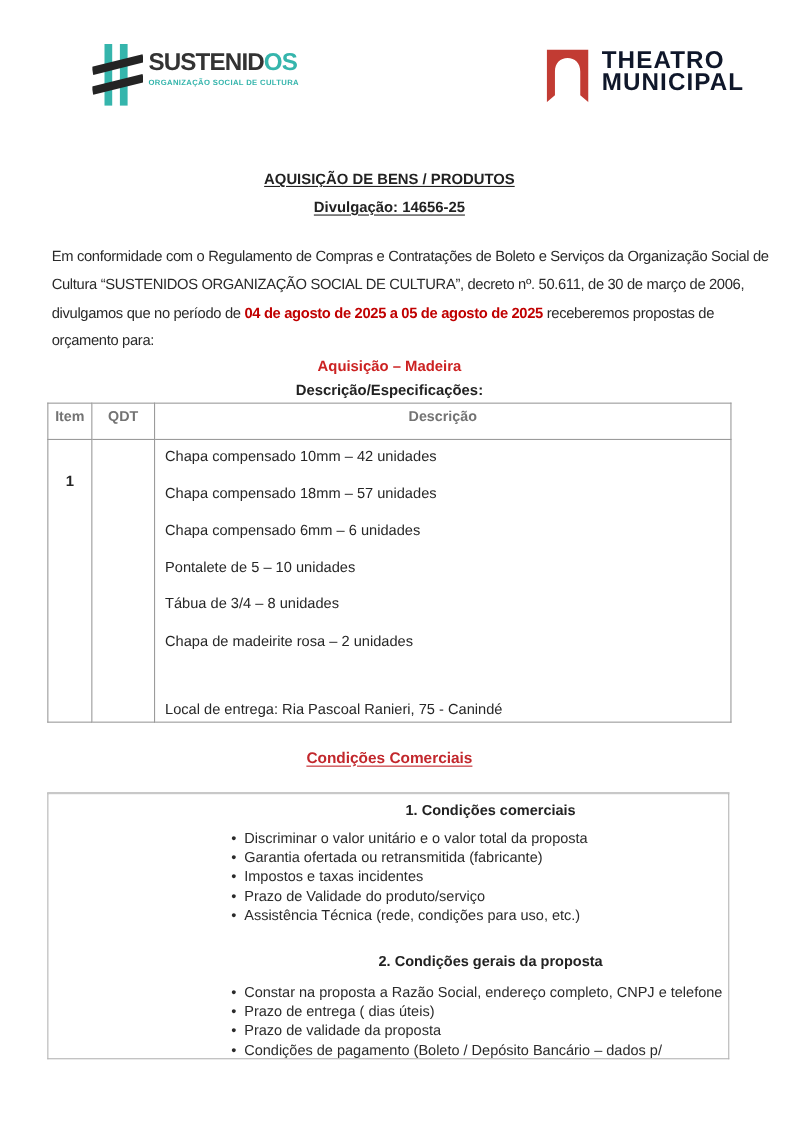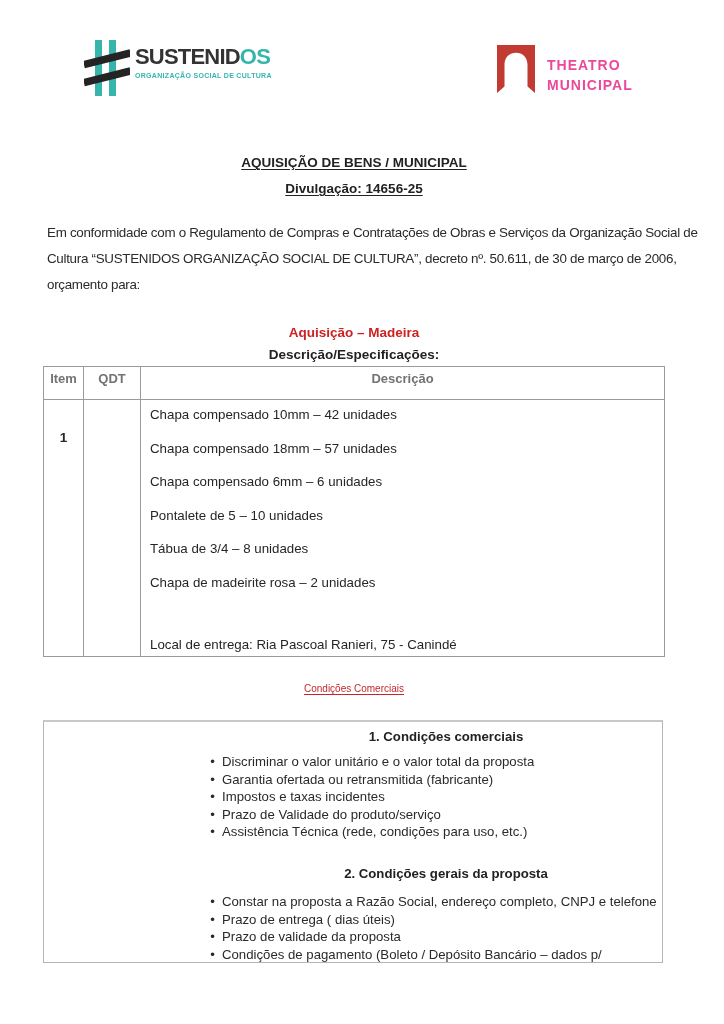--- a/index.html
+++ b/index.html
@@ -8,21 +8,21 @@
 
   
   .logo-sus{position:absolute;left:84px;top:36px;display:flex;}
   .sus-icon{margin-top:2px;}
   .sus-text{margin-left:5px;margin-top:10px;}
   .sus-name{font-size:22px;font-weight:bold;color:#333333;letter-spacing:-0.8px;line-height:1;white-space:nowrap;}
   .sus-accent{color:#35b5ac;}
   .sus-tag{font-size:7px;font-weight:bold;color:#35b5ac;letter-spacing:0.3px;margin-top:4px;white-space:nowrap;}
 
   .logo-thea{position:absolute;left:497px;top:45px;display:flex;}
-  .thea-text{margin-left:12px;margin-top:10px;font-size:14px;font-weight:bold;color:#ec4899;
+  .thea-text{margin-left:12px;margin-top:0;font-size:22px;font-weight:bold;color:#0f172a;
              line-height:20px;letter-spacing:1px;white-space:nowrap;}
 
   
   .doc-title{position:absolute;left:43px;top:150px;width:622px;text-align:center;
              font-size:13.5px;font-weight:bold;line-height:26px;color:#222;}
   .u{text-decoration:underline;text-underline-offset:2px;}
 
   .intro{position:absolute;left:47px;top:220px;width:632px;font-size:13.4px;color:#2a2a2a;}
   .iline{line-height:25.8px;white-space:nowrap;letter-spacing:-0.3px;}
   .hl{color:#c00000;font-weight:bold;}
@@ -40,21 +40,21 @@
   .spec-table th{vertical-align:top;text-align:center;padding-top:4px;font-size:13px;font-weight:bold;color:#737373;}
   .spec-table tbody tr{height:257px;}
   .td-item{vertical-align:top;text-align:center;padding-top:30px;font-weight:bold;font-size:13.5px;}
   .td-qdt{vertical-align:top;}
   .td-desc{vertical-align:top;padding:2px 6px 0 9px;}
   .dline{font-size:13.3px;line-height:33.5px;white-space:nowrap;}
   .dline:first-child{margin-top:-4px;}
   .delivery{font-size:13.3px;margin-top:36px;line-height:20px;white-space:nowrap;}
 
   .h-com{position:absolute;left:43px;top:678px;width:622px;text-align:center;
-         font-size:10px;font-weight:normal;color:#c2272c;line-height:22px;}
+         font-size:14px;font-weight:bold;color:#c2272c;line-height:22px;}
   .h-com .u{text-decoration-color:#c2272c;}
 
   
   .cond-box{position:absolute;left:43px;top:720px;width:618px;height:240px;background:#fff;
             border:1px solid #b5b5b5;border-top:2px solid #c8c8c8;overflow:hidden;text-align:center;}
   .sec-title{margin:7px 0 0 186px;font-size:13.2px;font-weight:bold;line-height:16px;color:#222;}
   .sec-title.second{margin-top:25px;}
   ul.bullets{list-style:none;margin:8px 0 0 0;padding:0 0 0 159px;}
   ul.bullets.second{margin-top:11px;}
   ul.bullets li{display:flex;font-size:13.2px;line-height:17.6px;color:#2a2a2a;white-space:nowrap;}
@@ -82,27 +82,28 @@
     <svg class="thea-icon" width="38" height="50" viewBox="0 0 38 50">
       <path fill="#c23b33" d="M0,0 H38 V48 L30.5,41.5 V20 C30.5,12.2 25.5,7.8 19,7.8 C12.5,7.8 7.5,12.2 7.5,20 V41.5 L0,48 Z"></path>
     </svg>
     <div class="thea-text">
       <div>THEATRO</div>
       <div>MUNICIPAL</div>
     </div>
   </div>
 
   <div class="doc-title">
-    <div><span class="u">AQUISIÇÃO DE BENS / MUNICIPAL</span></div>
+    <div><span class="u">AQUISIÇÃO DE BENS / PRODUTOS</span></div>
     <div><span class="u">Divulgação: 14656-25</span></div>
   </div>
 
   <div class="intro">
-    <div class="iline">Em conformidade com o Regulamento de Compras e Contratações de Obras e Serviços da Organização Social de</div>
+    <div class="iline">Em conformidade com o Regulamento de Compras e Contratações de Boleto e Serviços da Organização Social de</div>
     <div class="iline">Cultura “SUSTENIDOS ORGANIZAÇÃO SOCIAL DE CULTURA”, decreto nº. 50.611, de 30 de março de 2006,</div>
+    <div class="iline"><span>divulgamos que no período de </span><span class="hl">04 de agosto de 2025 a 05 de agosto de 2025</span><span> receberemos propostas de</span></div>
     <div class="iline">orçamento para:</div>
   </div>
 
   <div class="h-red">Aquisição – Madeira</div>
   <div class="h-spec">Descrição/Especificações:</div>
 
   <table class="spec-table">
     <colgroup>
         <col class="c-item">
         <col class="c-qdt">

